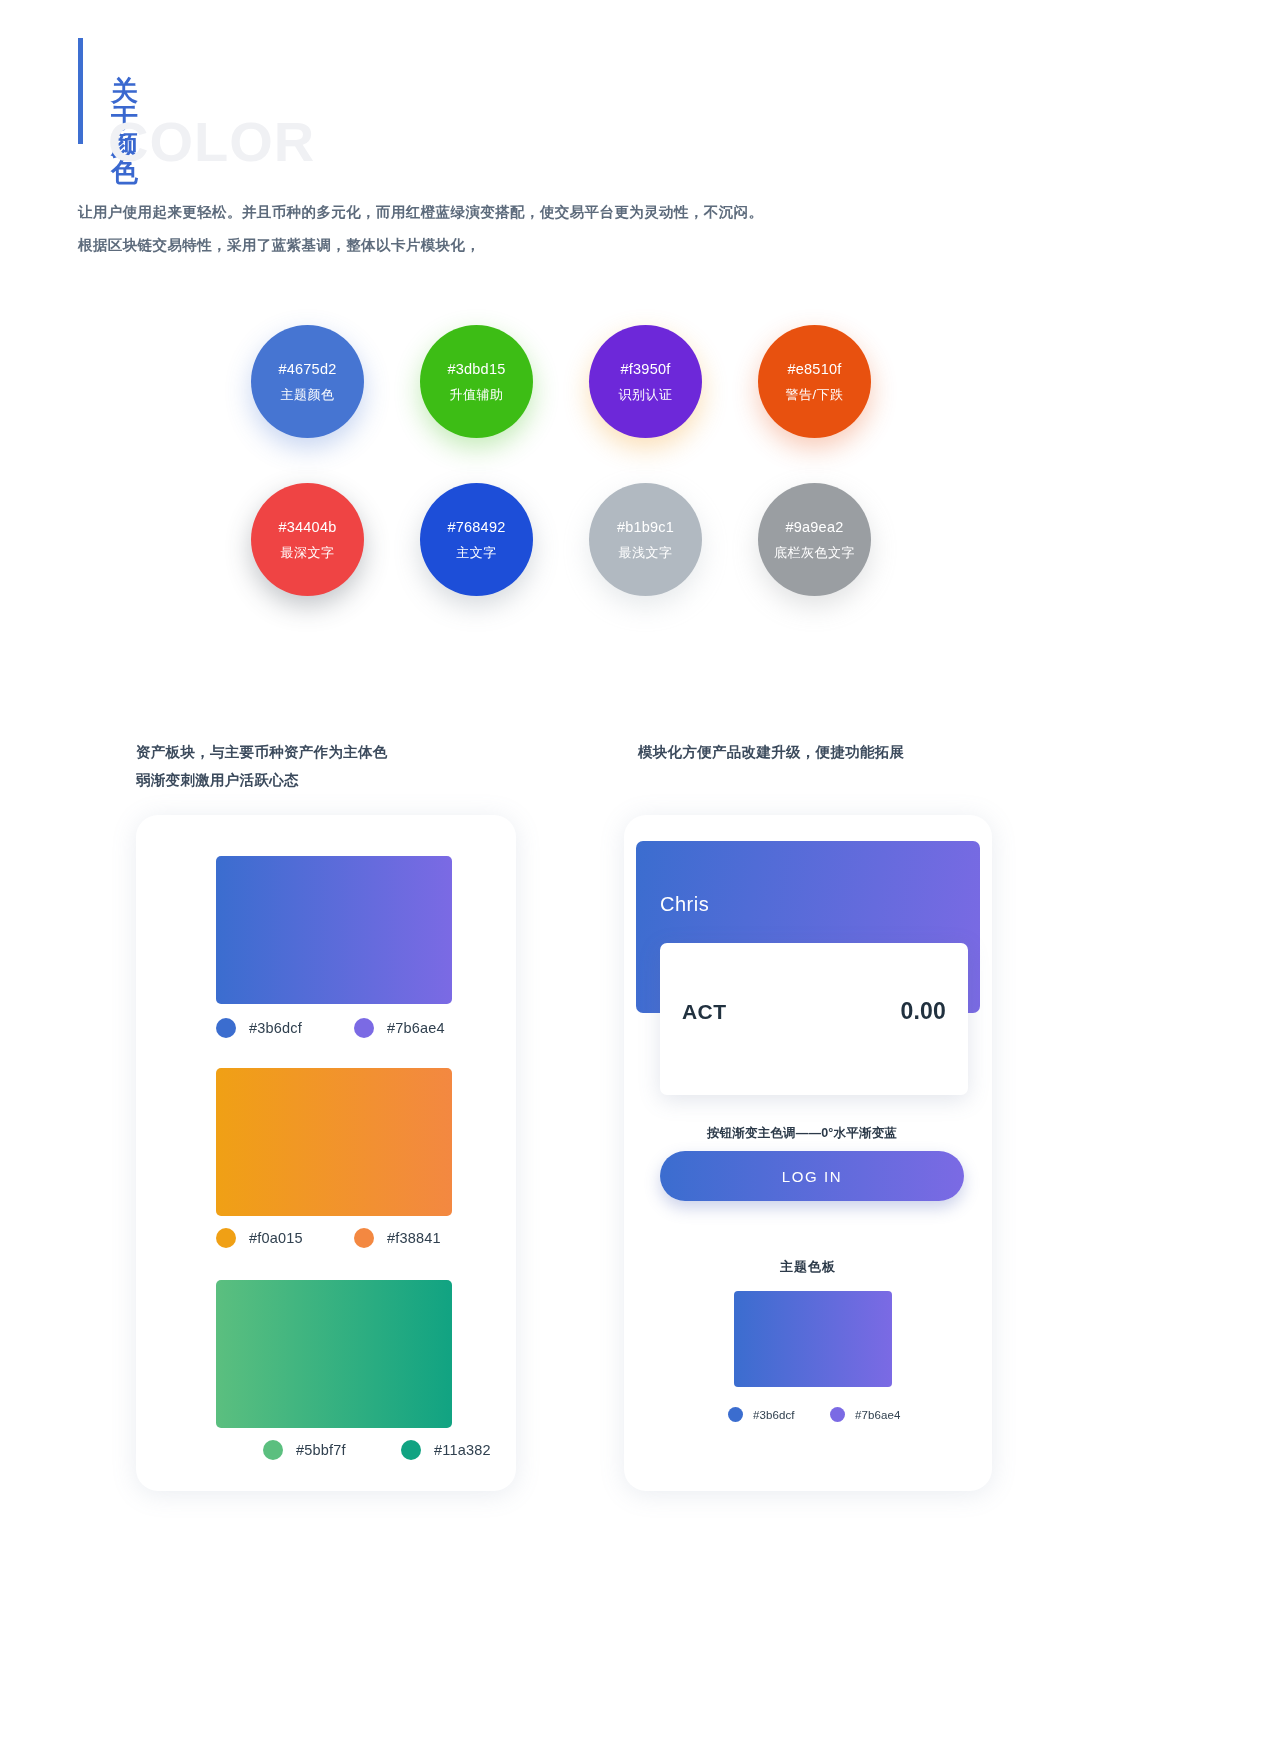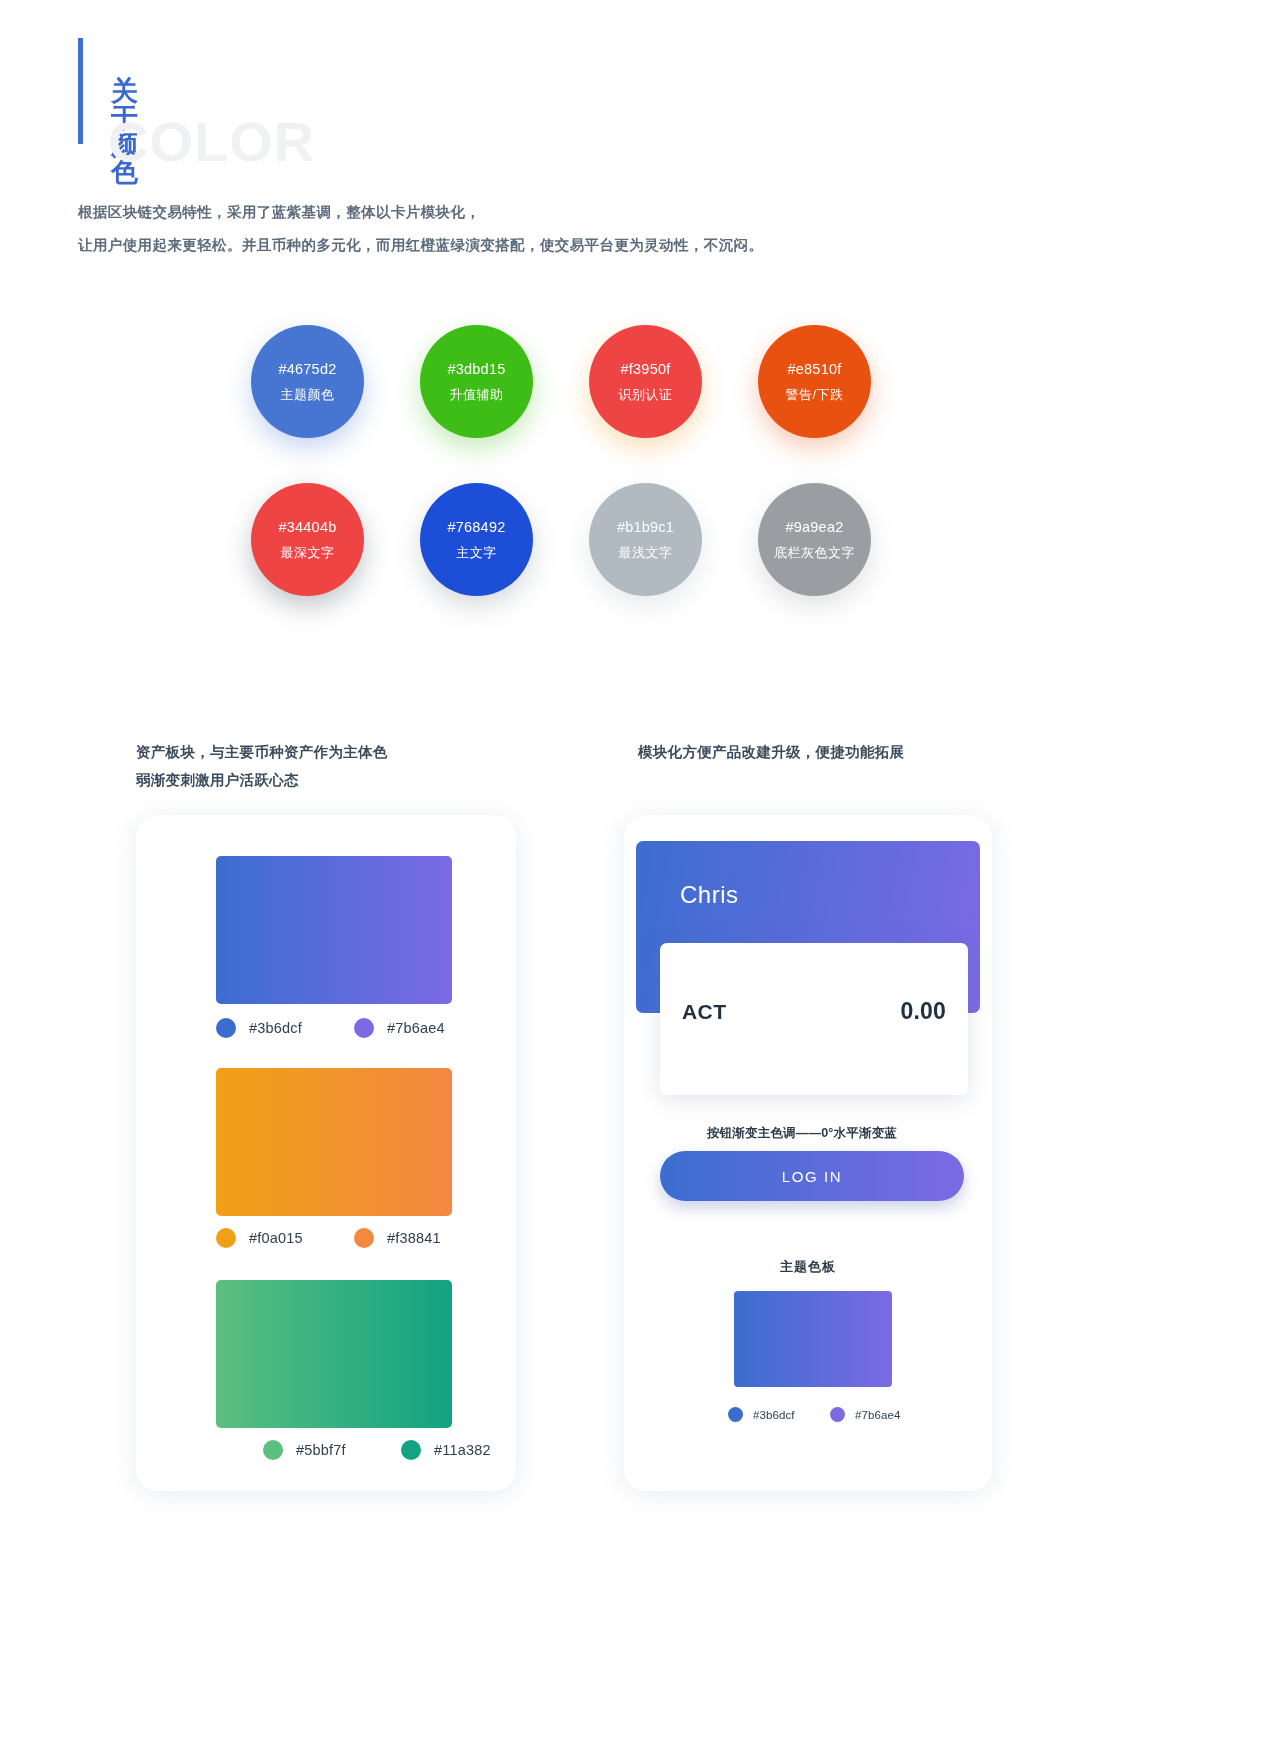--- a/index.html
+++ b/index.html
@@ -169,25 +169,24 @@
     left: 12px;
     top: 26px;
     width: 344px;
     height: 172px;
     border-radius: 7px;
     background: linear-gradient(100deg, #3b6dcf 0%, #7b6ae4 100%);
   }
   .profile-name {
     position: absolute;
     left: 36px;
-    top: 66px;
+    top: 78px;
     color: #ffffff;
-    font-size: 24px;
+    font-size: 20px;
     letter-spacing: 0.5px;
-    margin-left: 20px;
   }
   .asset-card {
     position: absolute;
     left: 36px;
     top: 128px;
     width: 308px;
     height: 152px;
     background: #ffffff;
     border-radius: 7px;
     box-shadow: 0 5px 22px rgba(95, 110, 150, 0.18);
@@ -283,35 +282,35 @@
 
 <div class="page">
 
   <div class="header">
     <div class="header-bar"></div>
     <div class="header-cn">关于颜色</div>
     <div class="header-en">COLOR</div>
   </div>
 
   <div class="intro">
+    <div>让用户使用起来更轻松。并且币种的多元化，而用红橙蓝绿演变搭配，使交易平台更为灵动性，不沉闷。</div>
     <div>根据区块链交易特性，采用了蓝紫基调，整体以卡片模块化，</div>
-    <div>让用户使用起来更轻松。并且币种的多元化，而用红橙蓝绿演变搭配，使交易平台更为灵动性，不沉闷。</div>
   </div>
 
   <div class="swatch-grid">
     <div class="swatch-row">
       <div class="circle" style="background: rgb(70, 117, 210); box-shadow: rgba(70, 117, 210, 0.3) 0px 10px 26px;">
         <span class="hex">#4675d2</span>
         <span class="cn">主题颜色</span>
       </div>
       <div class="circle" style="background: rgb(61, 189, 21); box-shadow: rgba(61, 189, 21, 0.3) 0px 10px 26px;">
         <span class="hex">#3dbd15</span>
         <span class="cn">升值辅助</span>
       </div>
-      <div class="circle" style="background: #ef4444; box-shadow: rgba(243, 149, 15, 0.3) 0px 10px 26px;">
+      <div class="circle" style="background: #6d28d9; box-shadow: rgba(243, 149, 15, 0.3) 0px 10px 26px;">
         <span class="hex">#f3950f</span>
         <span class="cn">识别认证</span>
       </div>
       <div class="circle" style="background: rgb(232, 81, 15); box-shadow: rgba(232, 81, 15, 0.3) 0px 10px 26px;">
         <span class="hex">#e8510f</span>
         <span class="cn">警告/下跌</span>
       </div>
     </div>
     <div class="swatch-row">
       <div class="circle" style="background: #ef4444; box-shadow: rgba(52, 64, 75, 0.3) 0px 10px 26px;">

